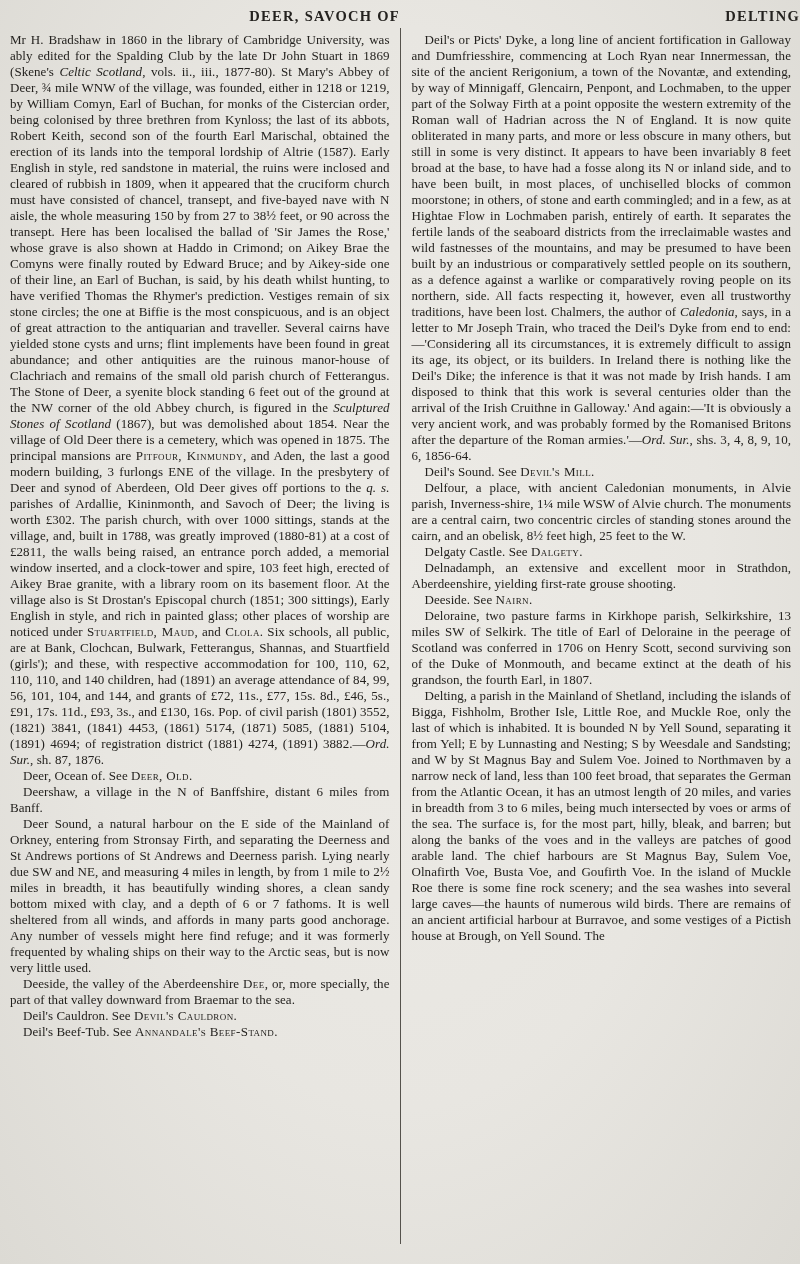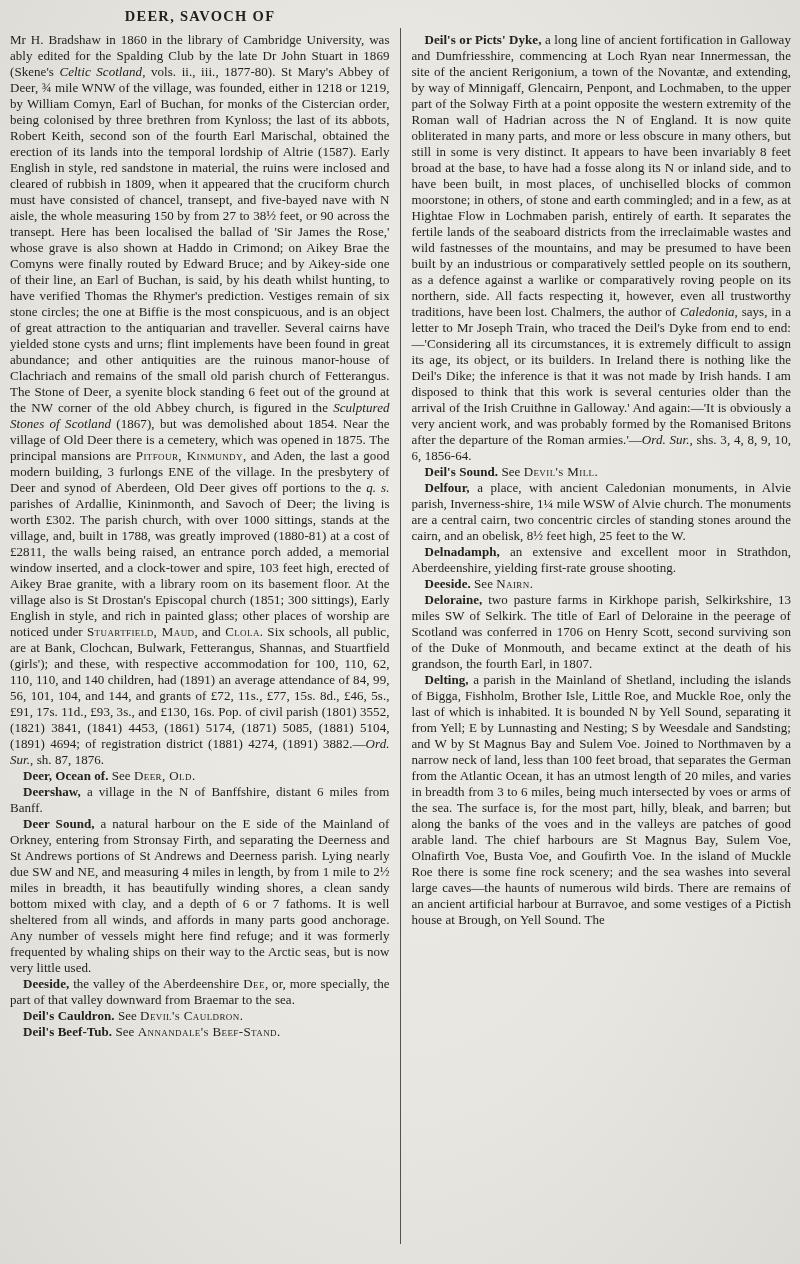--- a/index.html
+++ b/index.html
@@ -11,74 +11,76 @@
   }
   .page {
     position: relative;
     width: 800px; height: 1264px;
     background: radial-gradient(ellipse at 50% 45%, #edebe6 0%, #e8e6e1 55%, #dcdad4 100%);
     color: #24221f;
     overflow: hidden;
   }
   .running-heads { display: flex; padding-top: 8px; }
   .running-head {
-    width: 50%; text-align: center;
+    width: 50%; text-align: right;
     font-weight: bold; font-size: 14.5px; letter-spacing: 1.3px;
   }
   .columns { display: flex; padding: 7px 9px 0 10px; }
   .column { width: 391px; }
   .column-left  { padding-right: 11px; }
   .column-right { padding-left: 11px; }
   .col-divider {
     position: absolute; left: 400px; top: 28px;
     width: 1px; height: 1216px; background: #55524c;
   }
   p.entry {
     margin: 0;
     text-align: justify;
     font-size: 13px;
     line-height: 16px;
     text-indent: 13px;
     letter-spacing: 0.05px;
     -webkit-hyphens: auto; hyphens: auto;
   }
   p.entry.no-indent { text-indent: 0; }
-  .seg-b  { font-weight: bold; }
+  .seg-b  { font-weight: normal; }
   .seg-i  { font-style: italic; }
   .seg-sc { font-variant: small-caps; letter-spacing: 0.4px; }
   .page-number {
     position: absolute; left: 42px; top: 1292px;
     font-size: 13px;
   }
 </style>
 </head>
 <body>
 
 <div class="page">
 
   <div class="running-heads">
     <div class="running-head">DEER, SAVOCH OF</div>
+    <div class="running-head">DELTING</div>
   </div>
 
   <div class="col-divider"></div>
 
   <div class="columns">
     <div class="column column-left">
       <p class="entry no-indent">Mr H. Bradshaw in 1860 in the library of Cambridge University, was ably edited for the Spalding Club by the late Dr John Stuart in 1869 (Skene's <span class="seg-i">Celtic Scotland</span>, vols. ii., iii., 1877-80). St Mary's Abbey of Deer, ¾ mile WNW of the village, was founded, either in 1218 or 1219, by William Comyn, Earl of Buchan, for monks of the Cistercian order, being colonised by three brethren from Kynloss; the last of its abbots, Robert Keith, second son of the fourth Earl Marischal, obtained the erection of its lands into the temporal lordship of Altrie (1587). Early English in style, red sandstone in material, the ruins were inclosed and cleared of rubbish in 1809, when it appeared that the cruciform church must have consisted of chancel, transept, and five-bayed nave with N aisle, the whole measuring 150 by from 27 to 38½ feet, or 90 across the transept. Here has been localised the ballad of 'Sir James the Rose,' whose grave is also shown at Haddo in Crimond; on Aikey Brae the Comyns were finally routed by Edward Bruce; and by Aikey-side one of their line, an Earl of Buchan, is said, by his death whilst hunting, to have verified Thomas the Rhymer's prediction. Vestiges remain of six stone circles; the one at Biffie is the most conspicuous, and is an object of great attraction to the antiquarian and traveller. Several cairns have yielded stone cysts and urns; flint implements have been found in great abundance; and other antiquities are the ruinous manor-house of Clachriach and remains of the small old parish church of Fetterangus. The Stone of Deer, a syenite block standing 6 feet out of the ground at the NW corner of the old Abbey church, is figured in the <span class="seg-i">Sculptured Stones of Scotland</span> (1867), but was demolished about 1854. Near the village of Old Deer there is a cemetery, which was opened in 1875. The principal mansions are <span class="seg-sc">Pitfour, Kinmundy</span>, and Aden, the last a good modern building, 3 furlongs ENE of the village. In the presbytery of Deer and synod of Aberdeen, Old Deer gives off portions to the <span class="seg-i">q. s.</span> parishes of Ardallie, Kininmonth, and Savoch of Deer; the living is worth £302. The parish church, with over 1000 sittings, stands at the village, and, built in 1788, was greatly improved (1880-81) at a cost of £2811, the walls being raised, an entrance porch added, a memorial window inserted, and a clock-tower and spire, 103 feet high, erected of Aikey Brae granite, with a library room on its basement floor. At the village also is St Drostan's Episcopal church (1851; 300 sittings), Early English in style, and rich in painted glass; other places of worship are noticed under <span class="seg-sc">Stuartfield, Maud</span>, and <span class="seg-sc">Clola</span>. Six schools, all public, are at Bank, Clochcan, Bulwark, Fetterangus, Shannas, and Stuartfield (girls'); and these, with respective accommodation for 100, 110, 62, 110, 110, and 140 children, had (1891) an average attendance of 84, 99, 56, 101, 104, and 144, and grants of £72, 11s., £77, 15s. 8d., £46, 5s., £91, 17s. 11d., £93, 3s., and £130, 16s. Pop. of civil parish (1801) 3552, (1821) 3841, (1841) 4453, (1861) 5174, (1871) 5085, (1881) 5104, (1891) 4694; of registration district (1881) 4274, (1891) 3882.—<span class="seg-i">Ord. Sur.</span>, sh. 87, 1876.</p>
       <p class="entry"><span class="seg-b">Deer, Ocean of.</span> See <span class="seg-sc">Deer, Old</span>.</p>
       <p class="entry"><span class="seg-b">Deershaw,</span> a village in the N of Banffshire, distant 6 miles from Banff.</p>
       <p class="entry"><span class="seg-b">Deer Sound,</span> a natural harbour on the E side of the Mainland of Orkney, entering from Stronsay Firth, and separating the Deerness and St Andrews portions of St Andrews and Deerness parish. Lying nearly due SW and NE, and measuring 4 miles in length, by from 1 mile to 2½ miles in breadth, it has beautifully winding shores, a clean sandy bottom mixed with clay, and a depth of 6 or 7 fathoms. It is well sheltered from all winds, and affords in many parts good anchorage. Any number of vessels might here find refuge; and it was formerly frequented by whaling ships on their way to the Arctic seas, but is now very little used.</p>
       <p class="entry"><span class="seg-b">Deeside,</span> the valley of the Aberdeenshire <span class="seg-sc">Dee</span>, or, more specially, the part of that valley downward from Braemar to the sea.</p>
       <p class="entry"><span class="seg-b">Deil's Cauldron.</span> See <span class="seg-sc">Devil's Cauldron</span>.</p>
       <p class="entry"><span class="seg-b">Deil's Beef-Tub.</span> See <span class="seg-sc">Annandale's Beef-Stand</span>.</p>
     </div>
     <div class="column column-right">
       <p class="entry"><span class="seg-b">Deil's or Picts' Dyke,</span> a long line of ancient fortification in Galloway and Dumfriesshire, commencing at Loch Ryan near Innermessan, the site of the ancient Rerigonium, a town of the Novantæ, and extending, by way of Minnigaff, Glencairn, Penpont, and Lochmaben, to the upper part of the Solway Firth at a point opposite the western extremity of the Roman wall of Hadrian across the N of England. It is now quite obliterated in many parts, and more or less obscure in many others, but still in some is very distinct. It appears to have been invariably 8 feet broad at the base, to have had a fosse along its N or inland side, and to have been built, in most places, of unchiselled blocks of common moorstone; in others, of stone and earth commingled; and in a few, as at Hightae Flow in Lochmaben parish, entirely of earth. It separates the fertile lands of the seaboard districts from the irreclaimable wastes and wild fastnesses of the mountains, and may be presumed to have been built by an industrious or comparatively settled people on its southern, as a defence against a warlike or comparatively roving people on its northern, side. All facts respecting it, however, even all trustworthy traditions, have been lost. Chalmers, the author of <span class="seg-i">Caledonia</span>, says, in a letter to Mr Joseph Train, who traced the Deil's Dyke from end to end:—'Considering all its circumstances, it is extremely difficult to assign its age, its object, or its builders. In Ireland there is nothing like the Deil's Dike; the inference is that it was not made by Irish hands. I am disposed to think that this work is several centuries older than the arrival of the Irish Cruithne in Galloway.' And again:—'It is obviously a very ancient work, and was probably formed by the Romanised Britons after the departure of the Roman armies.'—<span class="seg-i">Ord. Sur.</span>, shs. 3, 4, 8, 9, 10, 6, 1856-64.</p>
       <p class="entry"><span class="seg-b">Deil's Sound.</span> See <span class="seg-sc">Devil's Mill</span>.</p>
       <p class="entry"><span class="seg-b">Delfour,</span> a place, with ancient Caledonian monuments, in Alvie parish, Inverness-shire, 1¼ mile WSW of Alvie church. The monuments are a central cairn, two concentric circles of standing stones around the cairn, and an obelisk, 8½ feet high, 25 feet to the W.</p>
+      <p class="entry"><span class="seg-b">Delgaty Castle.</span> See <span class="seg-sc">Dalgety</span>.</p>
       <p class="entry"><span class="seg-b">Delnadamph,</span> an extensive and excellent moor in Strathdon, Aberdeenshire, yielding first-rate grouse shooting.</p>
       <p class="entry"><span class="seg-b">Deeside.</span> See <span class="seg-sc">Nairn</span>.</p>
       <p class="entry"><span class="seg-b">Deloraine,</span> two pasture farms in Kirkhope parish, Selkirkshire, 13 miles SW of Selkirk. The title of Earl of Deloraine in the peerage of Scotland was conferred in 1706 on Henry Scott, second surviving son of the Duke of Monmouth, and became extinct at the death of his grandson, the fourth Earl, in 1807.</p>
       <p class="entry"><span class="seg-b">Delting,</span> a parish in the Mainland of Shetland, including the islands of Bigga, Fishholm, Brother Isle, Little Roe, and Muckle Roe, only the last of which is inhabited. It is bounded N by Yell Sound, separating it from Yell; E by Lunnasting and Nesting; S by Weesdale and Sandsting; and W by St Magnus Bay and Sulem Voe. Joined to Northmaven by a narrow neck of land, less than 100 feet broad, that separates the German from the Atlantic Ocean, it has an utmost length of 20 miles, and varies in breadth from 3 to 6 miles, being much intersected by voes or arms of the sea. The surface is, for the most part, hilly, bleak, and barren; but along the banks of the voes and in the valleys are patches of good arable land. The chief harbours are St Magnus Bay, Sulem Voe, Olnafirth Voe, Busta Voe, and Goufirth Voe. In the island of Muckle Roe there is some fine rock scenery; and the sea washes into several large caves—the haunts of numerous wild birds. There are remains of an ancient artificial harbour at Burravoe, and some vestiges of a Pictish house at Brough, on Yell Sound. The</p>
     </div>
   </div>
 
   <div class="page-number">350</div>
 
 </div>

